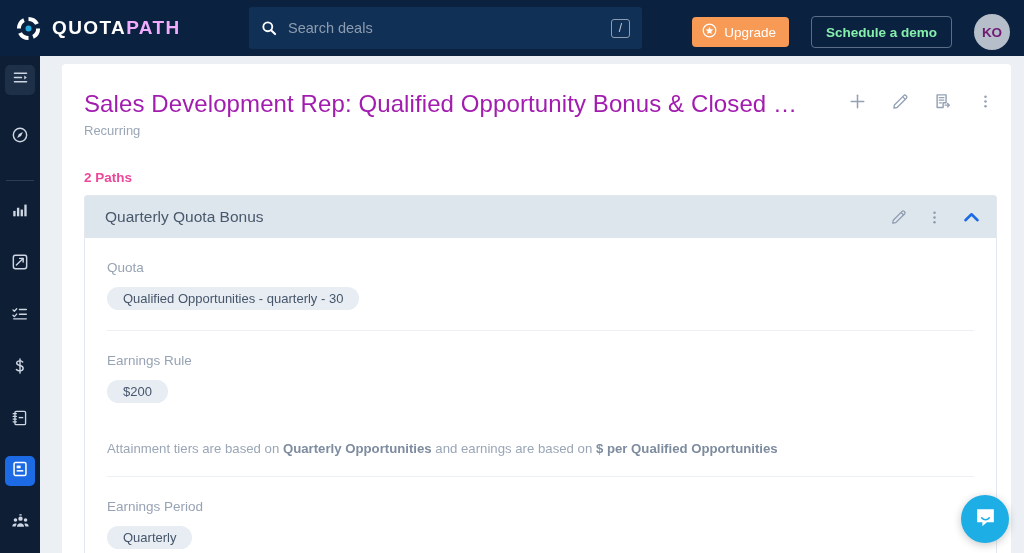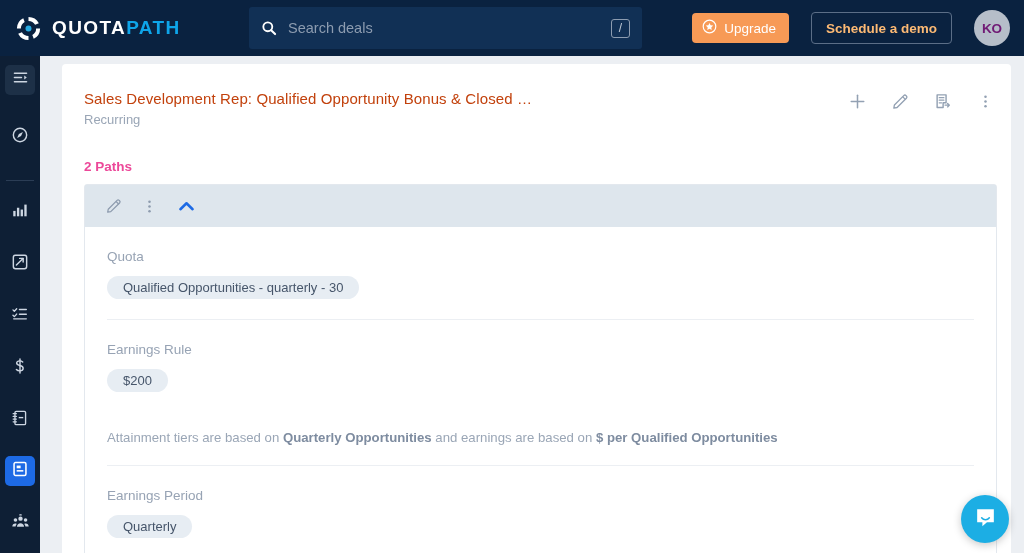--- a/index.html
+++ b/index.html
@@ -23,21 +23,21 @@
   }
   .brand-mark {
     width: 29px; height: 29px; position: relative;
     flex: 0 0 auto;
   }
   .brand-text {
     font-size: 19px; font-weight: bold; letter-spacing: 1.4px;
     display: flex;
   }
   .brand-text .w1 { color: #ffffff; }
-  .brand-text .w2 { color: #0ea5e9; }
+  .brand-text .w2 { color: #f0abfc; }
 
   .search-wrap {
     position: absolute; left: 249px; top: 7px;
     width: 393px; height: 42px;
     background: #113055;
     border-radius: 3px;
     display: flex; align-items: center;
     padding: 0 12px;
   }
   .search-icon { width: 16px; height: 16px; flex: 0 0 auto; margin-right: 11px; }
@@ -51,35 +51,35 @@
   .slash-badge {
     width: 19px; height: 19px;
     border: 1.5px solid #8d9cb0;
     border-radius: 3px;
     color: #c3ccd8;
     font-size: 12px; line-height: 16px; text-align: center;
     flex: 0 0 auto;
   }
 
   .topbar-right {
-    position: absolute; right: 14px; top: 0; height: 56px;
+    position: absolute; right: 14px; top: 0; height: 64px;
     display: flex; align-items: center; gap: 22px;
   }
   .btn-upgrade {
     background: #f79a56;
     color: #ffffff;
     border: none; border-radius: 4px;
     height: 30px; padding: 0 13px 0 10px;
     display: flex; align-items: center; gap: 7px;
     font-size: 13.5px; font-family: "Liberation Sans", sans-serif;
     cursor: pointer;
   }
   .btn-demo {
     background: transparent;
-    color: #fdba74;
+    color: #86efac;
     border: 1px solid #5b6e87; border-radius: 4px;
     height: 32px; padding: 0 14px;
     font-size: 13.5px; font-weight: bold;
     font-family: "Liberation Sans", sans-serif;
     cursor: pointer;
   }
   .avatar {
     width: 36px; height: 36px; border-radius: 50%;
     background: #b6bec9; color: #701a75;
     font-size: 13.5px; font-weight: bold;
@@ -122,21 +122,21 @@
     position: absolute; left: 22px; top: 8px;
     width: 949px; min-height: 520px;
     background: #ffffff;
     border-radius: 4px;
   }
   .card-head {
     padding: 26px 0 0 22px;
     position: relative;
   }
   .page-title {
-    font-size: 15px; color: #c2410c; font-weight: normal;
+    font-size: 24px; color: #a21caf; font-weight: normal;
     letter-spacing: .1px;
   }
   .page-sub {
     font-size: 13px; color: #9aa6b6; margin-top: 5px;
   }
   .head-actions {
     position: absolute; right: 17px; top: 28px;
     display: flex; align-items: center; gap: 24px;
     color: #93a1b3;
   }
@@ -392,20 +392,21 @@
           </svg>
         </span>
       </div>
     </div>
 
     <div class="paths-label">2 Paths</div>
 
     <div class="path-panel">
 
       <div class="path-head">
+        <div class="path-title">Quarterly Quota Bonus</div>
         <div class="path-head-actions">
           <span class="ic-btn">
             <svg width="18" height="18" viewBox="0 0 20 20">
               <path d="M3 16.9l.6-3.3L13.4 3.8a1.7 1.7 0 0 1 2.4 0l.4.4a1.7 1.7 0 0 1 0 2.4L6.4 16.3z" fill="none" stroke="currentColor" stroke-width="1.4" stroke-linejoin="round"></path>
               <line x1="12.3" y1="5" x2="15.1" y2="7.8" stroke="currentColor" stroke-width="1.3"></line>
             </svg>
           </span>
           <span class="ic-btn">
             <svg width="17" height="17" viewBox="0 0 20 20">
               <circle cx="10" cy="4.3" r="1.5" fill="currentColor"></circle>

